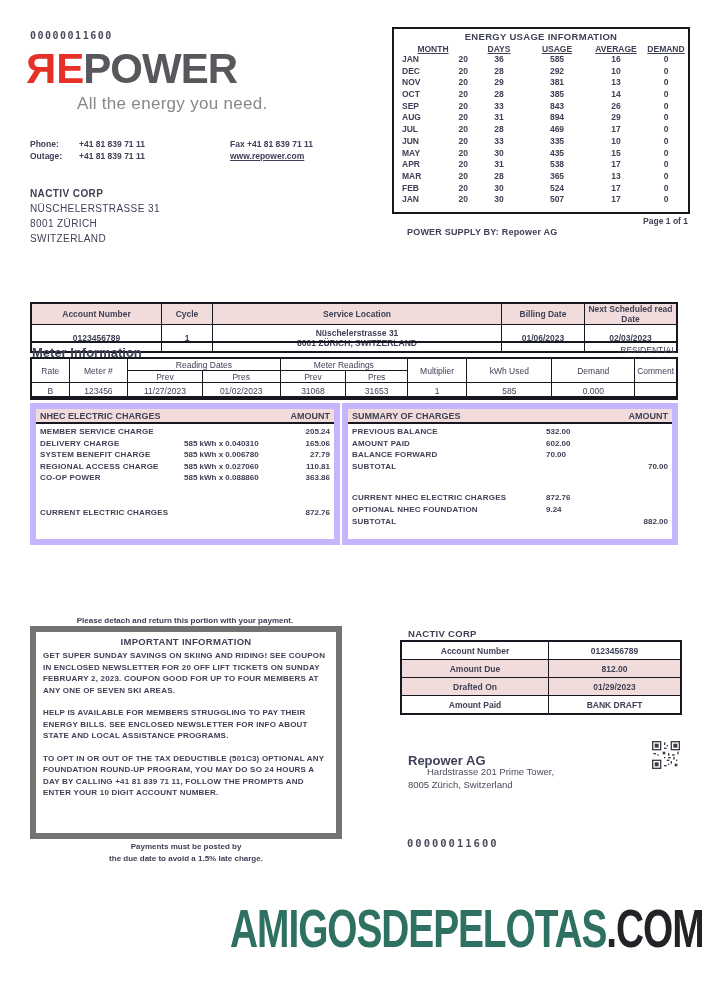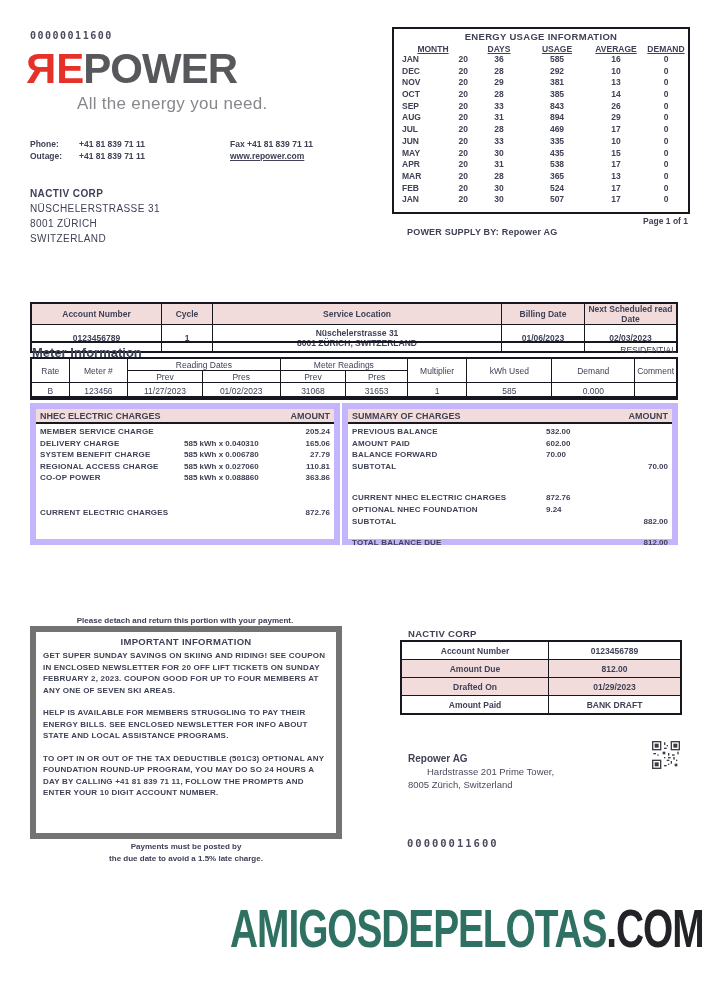--- a/index.html
+++ b/index.html
@@ -71,21 +71,21 @@
   .info-p{font-size:8px;font-weight:bold;line-height:11.5px;letter-spacing:.2px;margin:0 0 11px 0;}
   #late-note{left:30px;top:841px;width:312px;text-align:center;font-size:8px;font-weight:bold;line-height:12px;}
 
   
   #stub-name{left:408px;top:628px;font-size:9.5px;font-weight:bold;letter-spacing:.3px;}
   #stub-table{left:400px;top:640px;width:282px;}
   #stub-table td{height:17px;font-weight:bold;}
   #stub-table .lbl-col{width:142px;}
 
   
-  #remit-name{left:408px;top:753px;font-size:10px;font-weight:bold;}
+  #remit-name{left:408px;top:753px;font-size:13px;font-weight:bold;}
   #remit-a1{left:408px;top:766px;font-size:9.5px;color:#4a4b5e;margin-left:19px;}
   #remit-a2{left:408px;top:779px;font-size:9.5px;color:#4a4b5e;}
   #qr{left:652px;top:741px;width:28px;height:28px;}
   #doc-num-bottom{left:407px;top:837px;font-size:10.5px;font-weight:bold;letter-spacing:2px;color:#4a4b5e;}
 
   
   #banner{right:2px;top:901px;font-size:54px;font-weight:bold;letter-spacing:-1.5px;white-space:nowrap;transform:scaleX(0.72);transform-origin:right top;line-height:1;}
   #banner .site{color:#2e7163;}
   #banner .tld{color:#222326;}
 </style>
@@ -365,25 +365,20 @@
         <span class="lbl">OPTIONAL NHEC FOUNDATION</span>
         <span>9.24</span>
         <span class="amt"></span>
       </div>
     <div class="chg-row sum-row">
         <span class="lbl">SUBTOTAL</span>
         <span></span>
         <span class="amt">882.00</span>
       </div>
     <div class="spacer10"></div>
-    <div class="chg-row sum-row">
-        <span class="lbl">TOTAL BALANCE DUE</span>
-        <span></span>
-        <span class="amt">812.00</span>
-      </div>
   </div>
 
   <div class="abs" id="detach-note">Please detach and return this  portion with your payment.</div>
   <div class="abs" id="info-box">
     <div id="info-title">IMPORTANT INFORMATION</div>
     <p class="info-p">GET SUPER SUNDAY SAVINGS ON SKIING AND RIDING! SEE COUPON IN ENCLOSED NEWSLETTER FOR 20 OFF LIFT TICKETS ON SUNDAY FEBRUARY 2, 2023. COUPON GOOD FOR UP TO FOUR MEMBERS AT ANY ONE OF SEVEN SKI AREAS.</p>
     <p class="info-p">HELP IS AVAILABLE FOR MEMBERS STRUGGLING TO PAY THEIR ENERGY BILLS. SEE ENCLOSED NEWSLETTER FOR INFO ABOUT STATE AND LOCAL ASSISTANCE PROGRAMS.</p>
     <p class="info-p">TO OPT IN OR OUT OF THE TAX DEDUCTIBLE (501C3) OPTIONAL ANY FOUNDATION ROUND-UP PROGRAM, YOU MAY DO SO 24 HOURS A DAY BY CALLING +41 81 839 71 11, FOLLOW THE PROMPTS AND ENTER YOUR 10 DIGIT ACCOUNT NUMBER.</p>
   </div>
   <div class="abs" id="late-note">

